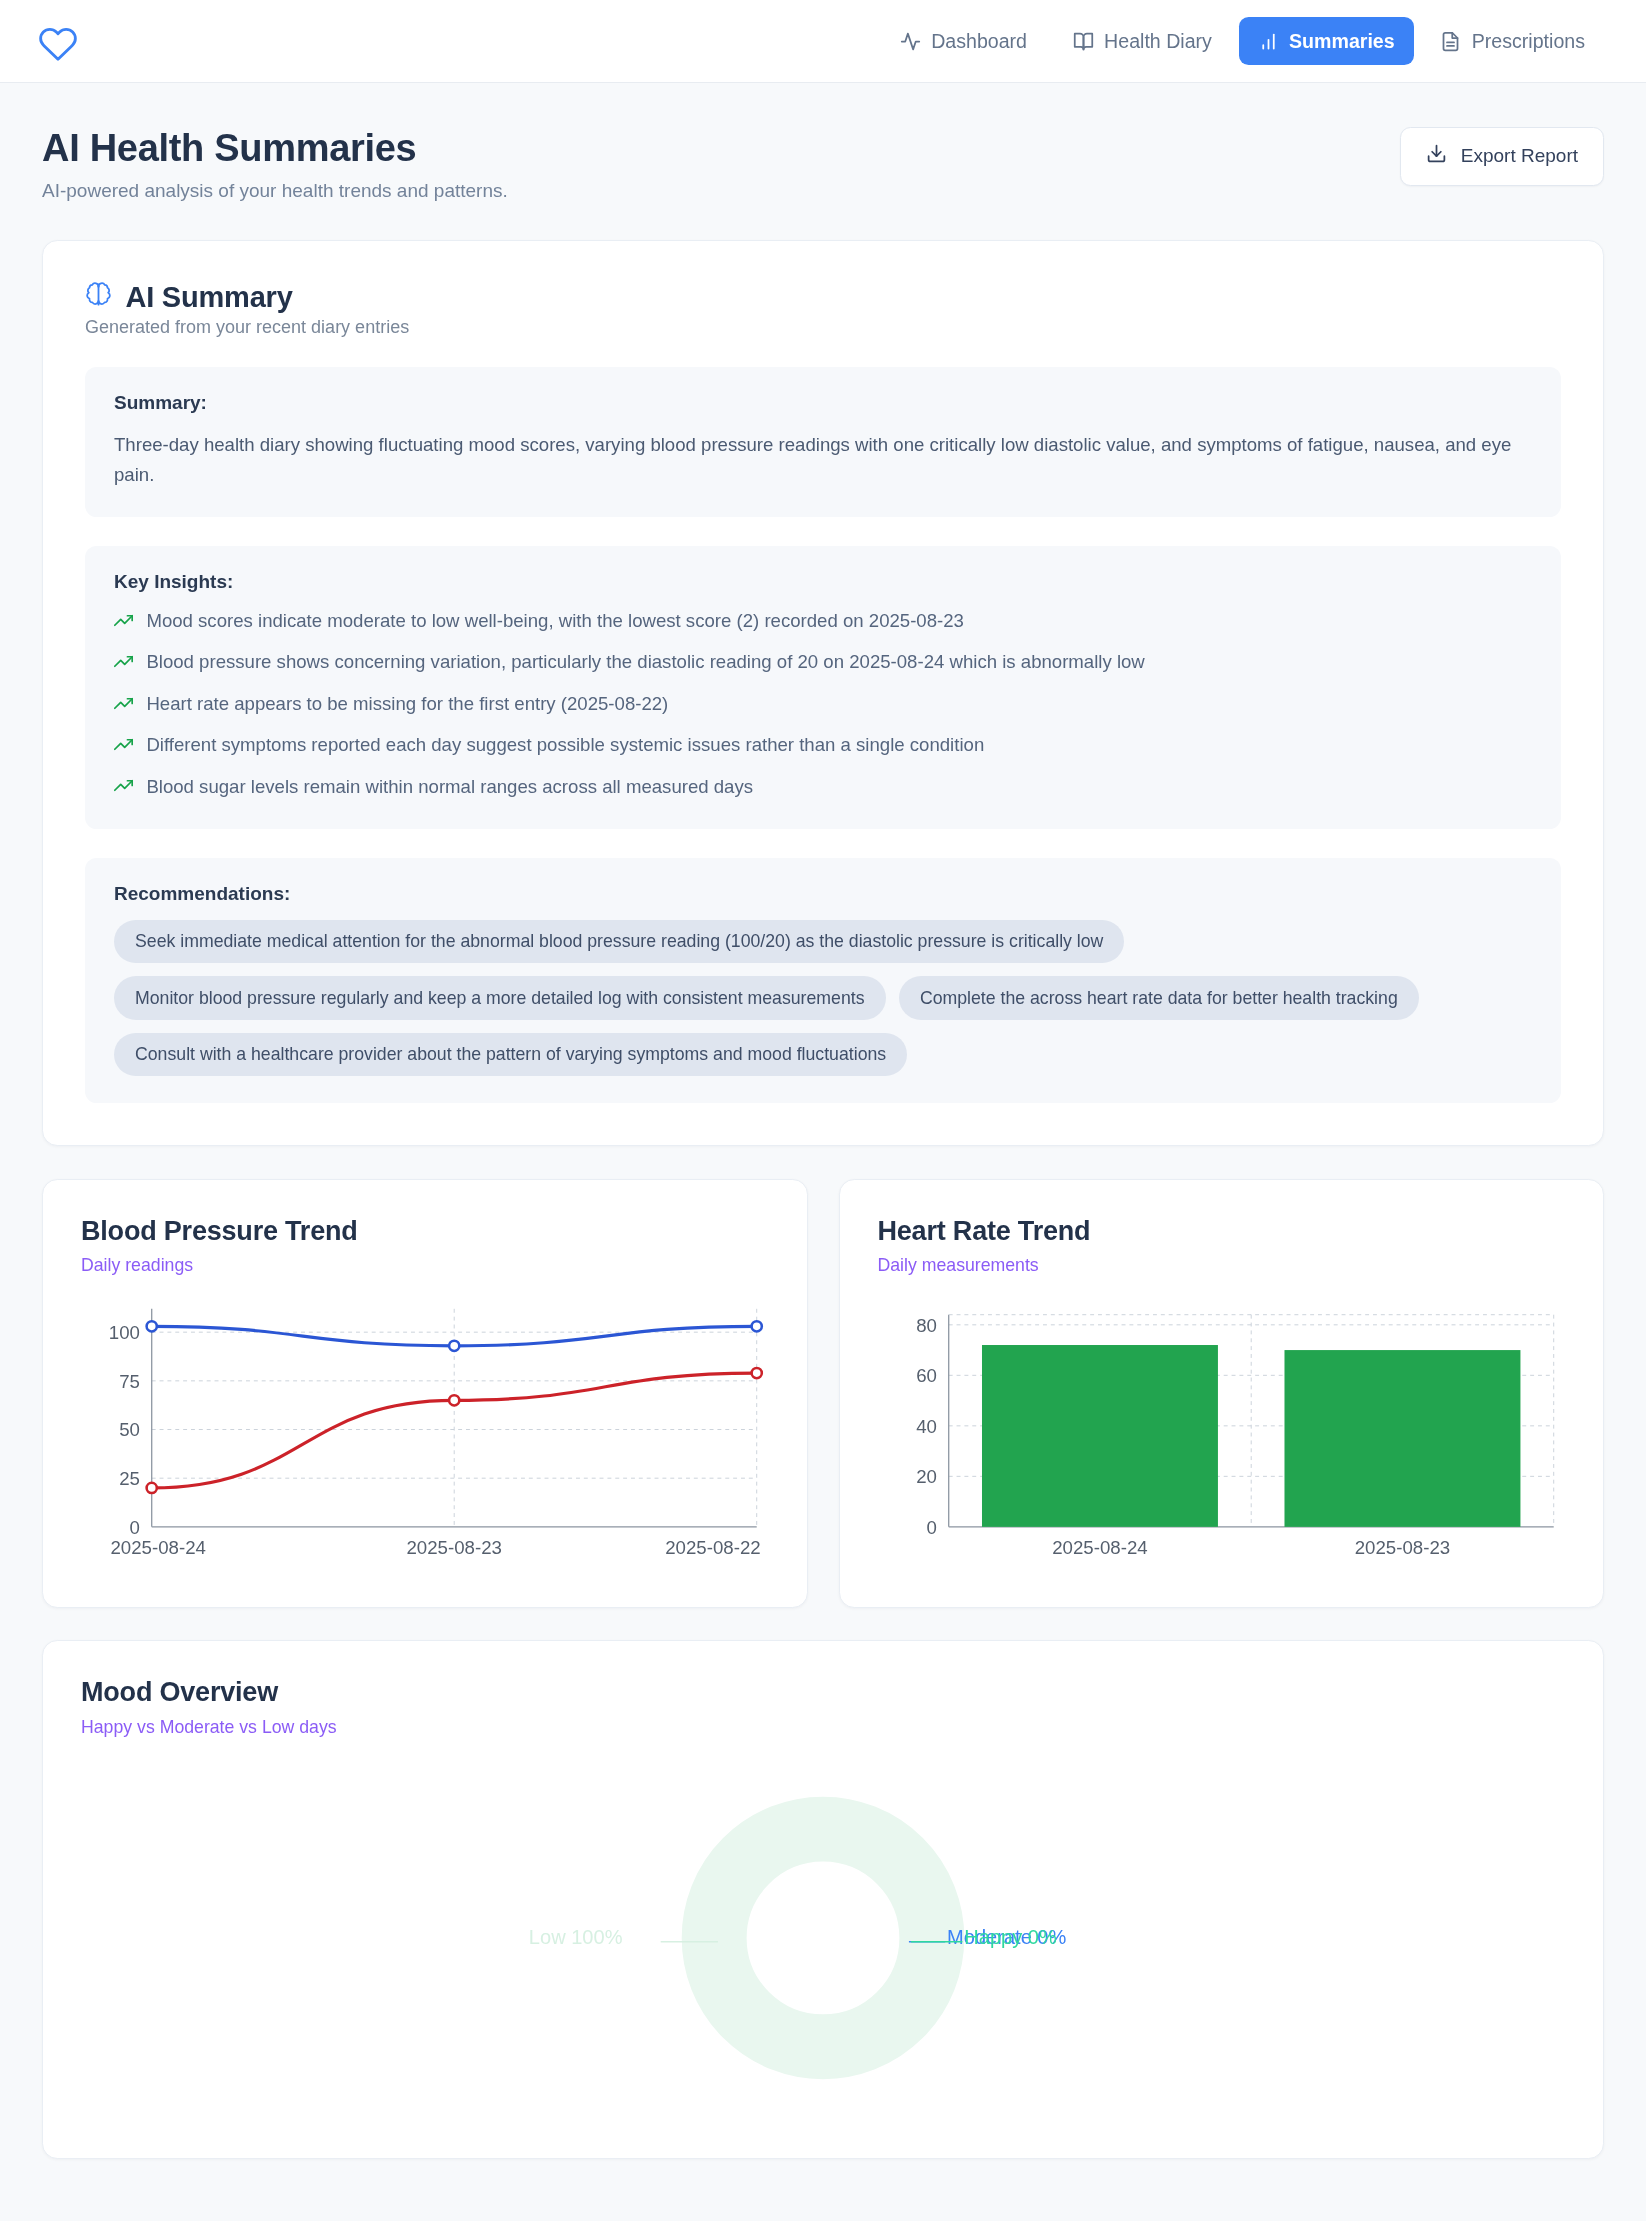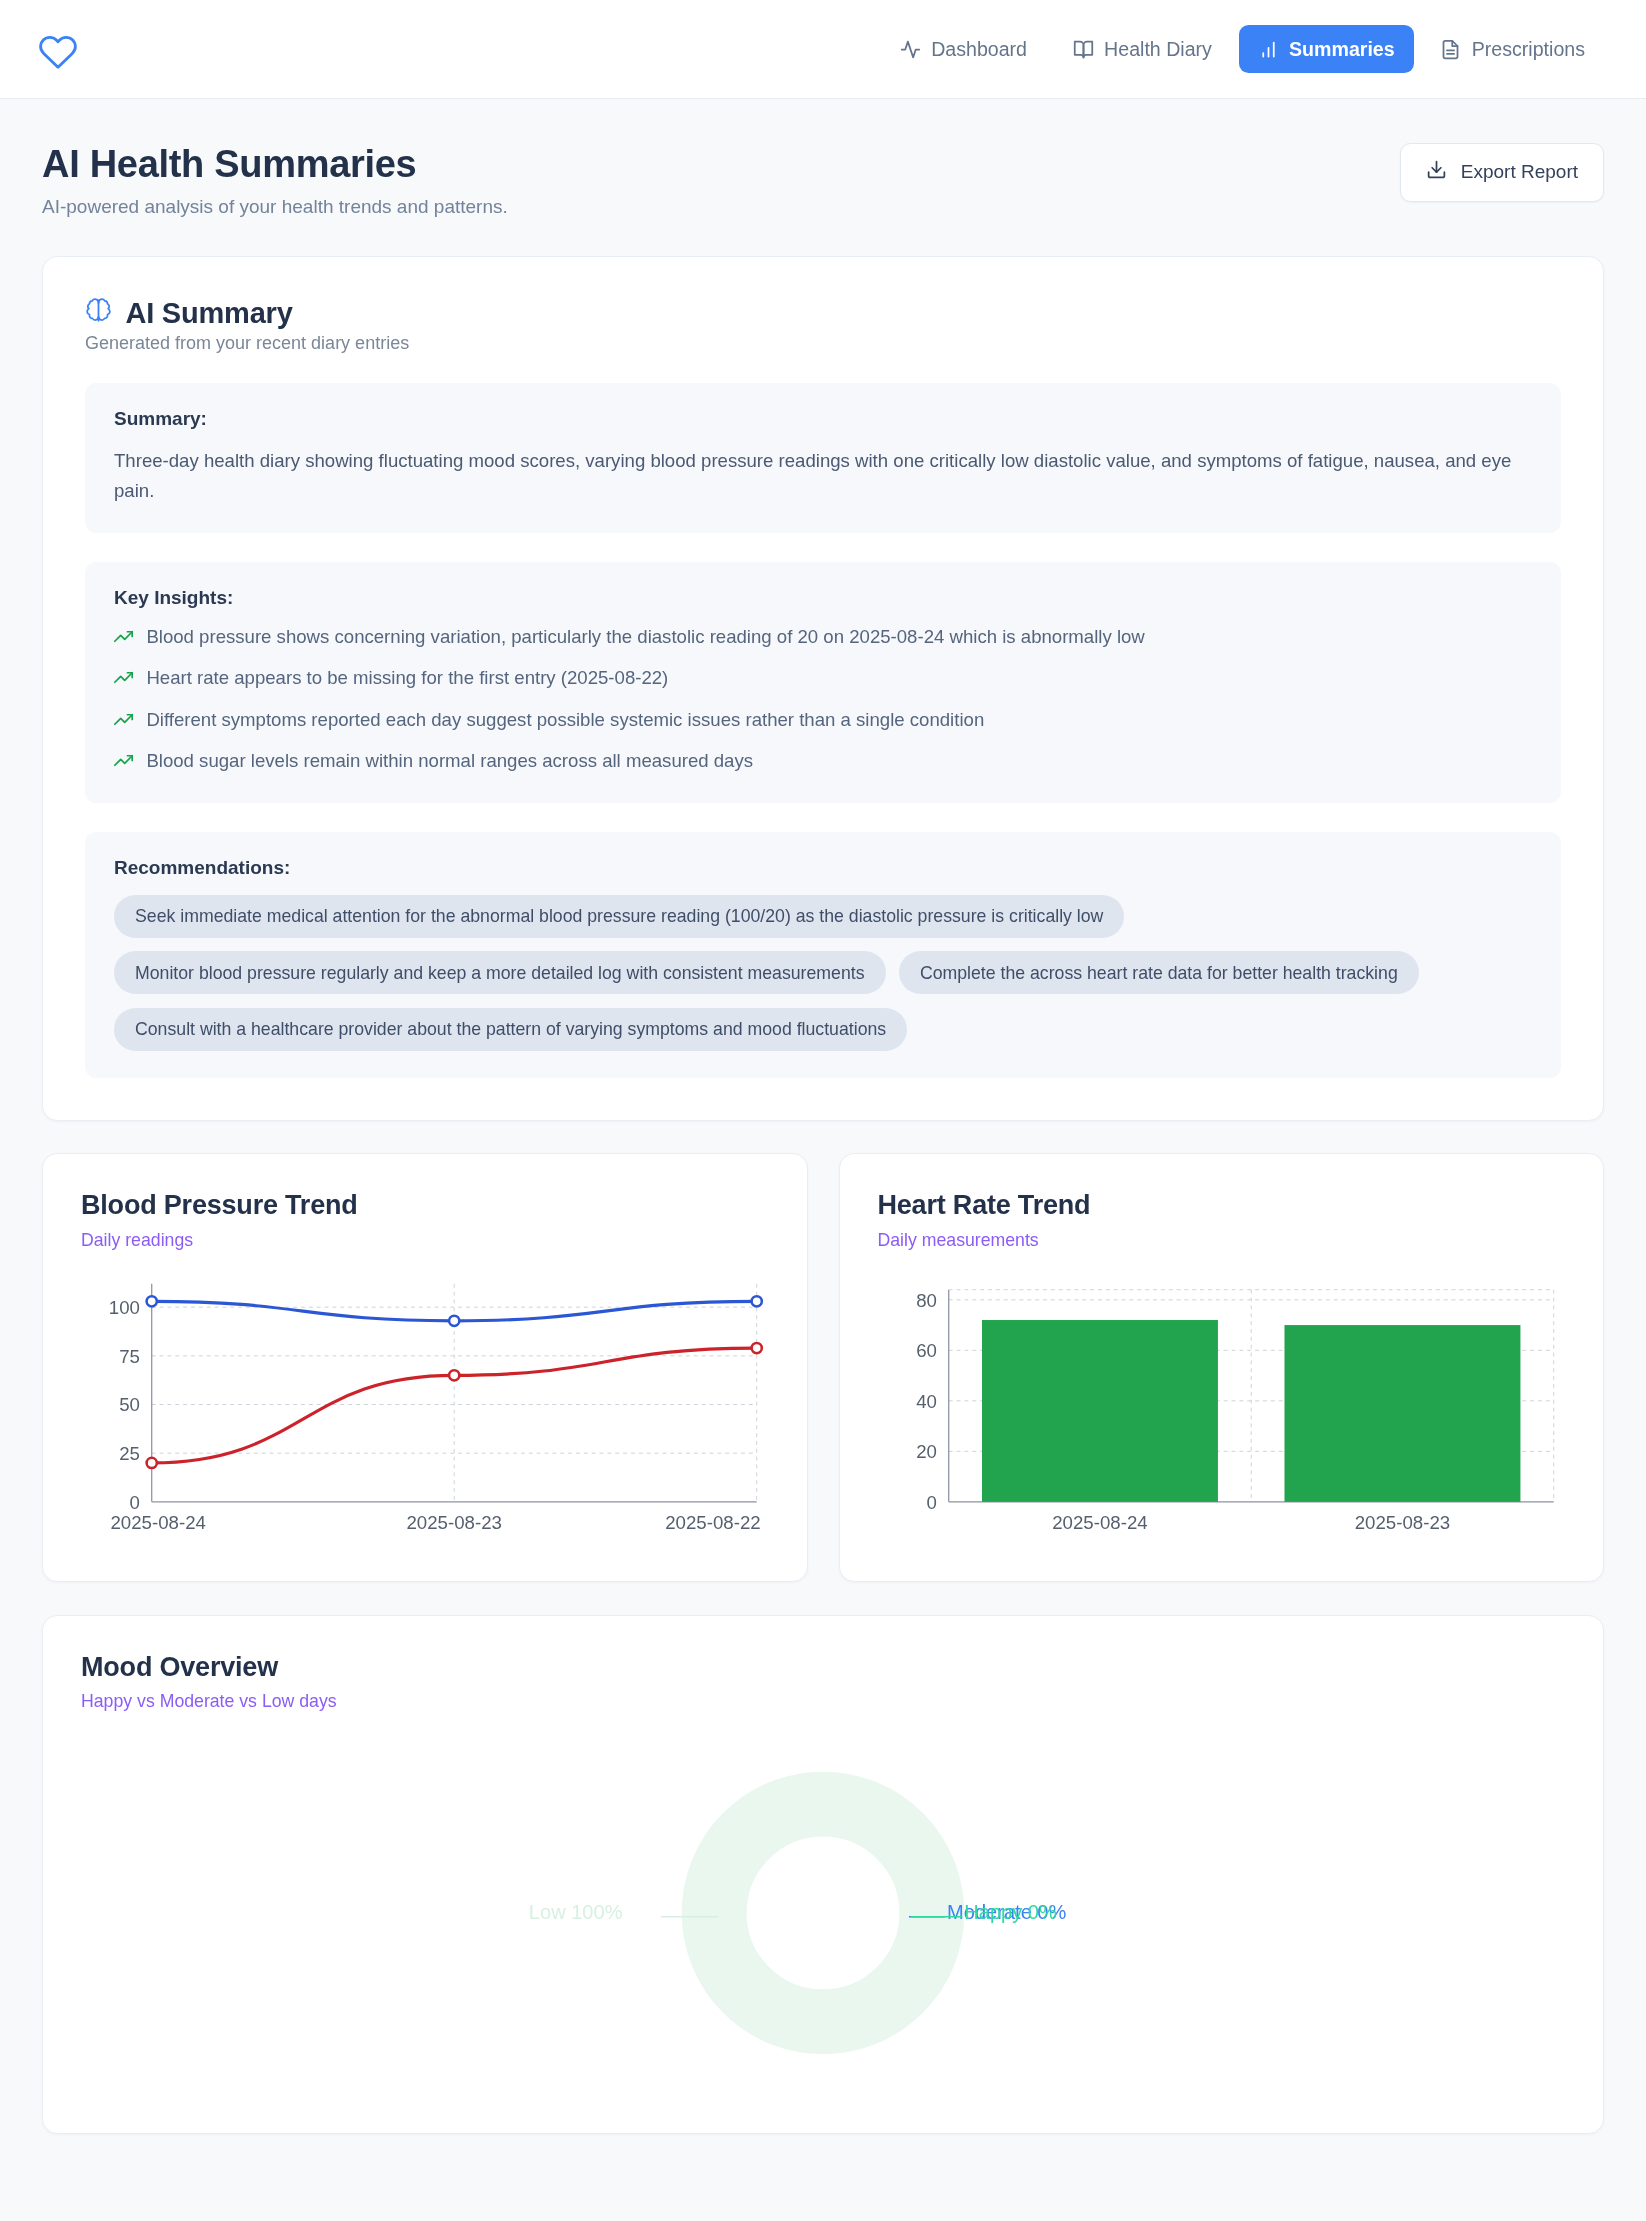--- a/index.html
+++ b/index.html
@@ -6,21 +6,21 @@
   html, body {
     width: 1646px;
     background: #f7f9fb;
     font-family: "Liberation Sans", sans-serif;
     -webkit-font-smoothing: antialiased;
   }
   body { padding-bottom: 19px; }
 
   
   .navbar {
-    height: 99px;
+    height: 83px;
     background: #ffffff;
     border-bottom: 1px solid #e8ecf1;
     display: flex;
     align-items: center;
     padding: 0 42px 0 36px;
   }
   .brand-logo { width: 44px; height: 44px; display: flex; align-items: center; justify-content: center; }
   .nav-spacer { flex: 1; }
   .nav-links { display: flex; align-items: center; gap: 7.6px; }
   .nav-item {
@@ -228,20 +228,27 @@
     <div class="ai-sub">Generated from your recent diary entries</div>
 
     <div class="panel">
       <div class="panel-label">Summary:</div>
       <div class="panel-text">Three-day health diary showing fluctuating mood scores, varying blood pressure readings with one critically low diastolic value, and symptoms of fatigue, nausea, and eye pain.</div>
     </div>
 
     <div class="panel">
       <div class="panel-label">Key Insights:</div>
       <div class="insight-list">
+        <div class="insight">
+          <span class="tr-icon"><svg width="19" height="19" viewBox="0 0 24 24" fill="none" stroke="#17a34a" stroke-width="2.2" stroke-linecap="round" stroke-linejoin="round">
+                <polyline points="23 6 13.5 15.5 8.5 10.5 1 18"></polyline>
+                <polyline points="17 6 23 6 23 12"></polyline>
+              </svg></span>
+          <span>Mood scores indicate moderate to low well-being, with the lowest score (2) recorded on 2025-08-23</span>
+        </div>
         <div class="insight">
           <span class="tr-icon"><svg width="19" height="19" viewBox="0 0 24 24" fill="none" stroke="#17a34a" stroke-width="2.2" stroke-linecap="round" stroke-linejoin="round">
                 <polyline points="23 6 13.5 15.5 8.5 10.5 1 18"></polyline>
                 <polyline points="17 6 23 6 23 12"></polyline>
               </svg></span>
           <span>Blood pressure shows concerning variation, particularly the diastolic reading of 20 on 2025-08-24 which is abnormally low</span>
         </div>
         <div class="insight">
           <span class="tr-icon"><svg width="19" height="19" viewBox="0 0 24 24" fill="none" stroke="#17a34a" stroke-width="2.2" stroke-linecap="round" stroke-linejoin="round">
                 <polyline points="23 6 13.5 15.5 8.5 10.5 1 18"></polyline>

